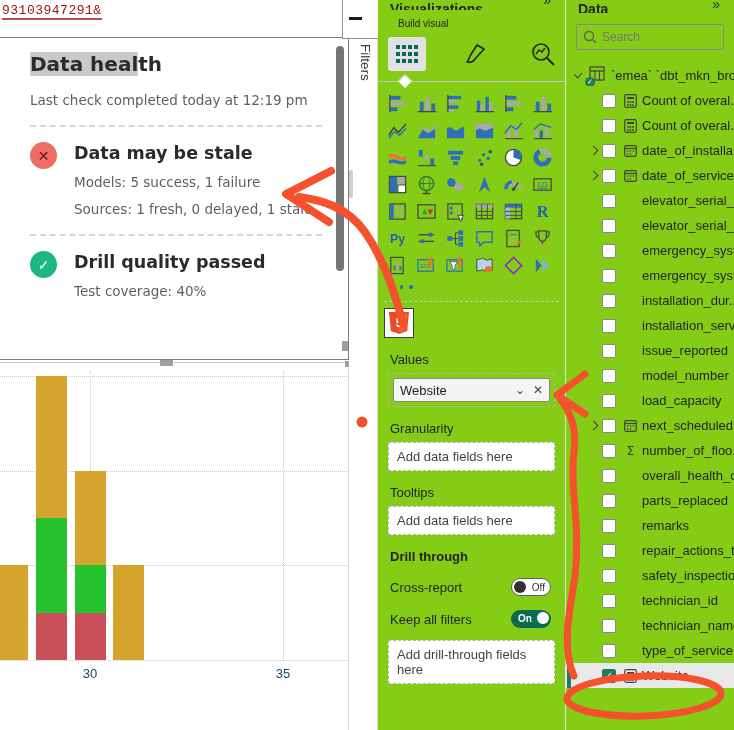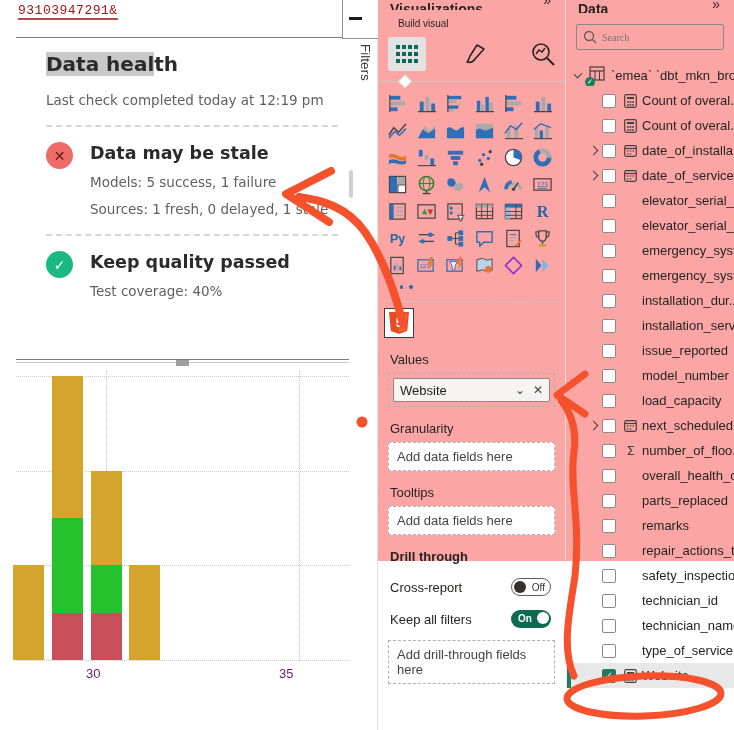--- a/index.html
+++ b/index.html
@@ -1,21 +1,21 @@
 <!DOCTYPE html>
 <html><head>
 <meta charset="utf-8">
 <style>
   * { margin:0; padding:0; box-sizing:border-box; }
   html,body { width:734px; height:730px; }
   body { font-family:"Liberation Sans", sans-serif; background:#fff; position:relative; overflow:hidden; color:#252423; }
   .stage { position:absolute; inset:0; width:734px; height:730px; }
 
   
-  .left { position:absolute; left:16px; top:0; width:349px; height:556px; }
+  .left { position:absolute; left:0; top:0; width:349px; height:556px; }
   .code-text { position:absolute; left:2px; top:3px; font-family:"Liberation Mono", monospace; font-size:13px; color:#a31515; border-bottom:2px solid #b94a48; padding-bottom:0px; letter-spacing:0.5px; }
 
   .health-card { position:absolute; left:0; top:37px; width:349px; height:323px; background:#fff; border:1px solid #7a7a7a; border-left:none; font-family:"DejaVu Sans", sans-serif; }
   .card-scrollbar { position:absolute; right:4px; top:8px; width:8px; height:225px; background:#757575; border-radius:4px; }
   .card-inner { position:absolute; left:30px; top:14px; right:26px; }
   .card-title { font-size:20px; font-weight:bold; color:#2b2b2b; }
   .card-title .hl { background:#c9c9c9; }
   .card-sub { margin-top:16px; font-size:13.5px; color:#5f5f5f; }
   .dashed-hr { border:none; border-top:2px dashed #d6d6d6; margin:17px 0 0 0; }
   .sect { margin-top:16px; position:relative; padding-left:44px; }
@@ -24,31 +24,31 @@
   .sicon.ok  { background:#1cb883; color:#fff; }
   .sect h2 { font-size:17.5px; font-weight:bold; color:#2b2b2b; }
   .sect .sline { font-size:13.5px; color:#5f5f5f; margin-top:11px; }
 
   .chart-visual { position:absolute; left:0; top:362px; width:349px; height:368px; background:#fff; border-top:1px solid #c9c9c9; border-right:1px solid #d9d9d9; }
   .handle { position:absolute; background:#9f9f9f; }
   .chart-plot { position:absolute; inset:0; }
   .gl-h { position:absolute; left:0; width:349px; border-top:1px dotted #c9c9c9; }
   .gl-v { position:absolute; top:8px; height:290px; border-left:1px dotted #c9c9c9; }
   .bar-seg { position:absolute; }
-  .x-tick { position:absolute; top:303px; width:40px; margin-left:-20px; font-size:13px; color:#701a75; }
+  .x-tick { position:absolute; top:303px; width:40px; margin-left:-20px; text-align:center; font-size:13px; color:#0c4a6e; }
 
   
   .filters-strip { position:absolute; left:349px; top:0; width:29px; height:730px; background:#fff; border-right:1px solid #e1dfdd; }
   .mini-window { position:absolute; left:-7px; top:0; width:42px; height:39px; background:#fff; border:1px solid #8f8f8f; border-top:none; }
   .mini-minus { position:absolute; left:6px; top:17px; width:13px; height:2.5px; background:#1b1b1b; }
   .filters-label { position:absolute; left:9px; top:44px; writing-mode:vertical-lr; font-size:13.5px; color:#3b3a39; }
   .strip-thumb { position:absolute; left:0px; top:170px; width:4px; height:28px; background:#cecece; border-radius:2px; }
 
   
-  .pane { position:absolute; top:0; height:561px; background:#fca5a5; }
+  .pane { position:absolute; top:0; height:730px; background:#84cc16; }
   .pane-head { height:10px; overflow:hidden; position:relative; }
   .pane-head .pt { font-size:14px; font-weight:bold; margin-top:-8px; margin-left:12px; }
   .pane-head .pc { position:absolute; right:14px; top:-8px; font-size:14px; color:#252423; }
   .viz-pane { left:378px; width:188px; border-right:1px solid #e1dfdd; }
   .data-pane { left:566px; width:168px; }
   .data-pane .pane-head { height:13px; }
   .data-pane .pt { margin-top:-5px;text-align:center; }
   .data-pane .pc { top:-4px; }
 
   
@@ -76,21 +76,21 @@
   .tg { width:40px; height:18px; border-radius:9px; position:relative; font-size:10px; }
   .tg.off { border:1px solid #605e5c; color:#333; background:#fff; }
   .tg.off .dot { position:absolute; left:2px; top:2px; width:12px; height:12px; border-radius:50%; background:#323130; }
   .tg.off .tlabel { position:absolute; right:5px; top:3px; }
   .tg.on { background:#0b6a52; color:#fff; }
   .tg.on .dot { position:absolute; right:2px; top:2px; width:12px; height:12px; border-radius:50%; background:#fff; }
   .tg.on .tlabel { position:absolute; left:7px; top:3px; font-weight:bold; }
 
   
   .search-box { margin:11px 10px 0 10px; height:26px; border:1px solid #8a8886; border-radius:2px; display:flex; align-items:center; padding:0 6px; }
-  .search-box input { border:none; outline:none; font-size:10px; width:100%; font-family:Liberation Serif, serif; color:#252423; background:transparent; }
+  .search-box input { border:none; outline:none; font-size:12px; width:100%; font-family:Liberation Sans, sans-serif; color:#252423; background:transparent; }
   .tree-root { display:flex; align-items:center; margin:14px 0 2px 8px; height:22px; font-size:13px; white-space:nowrap; overflow:hidden; }
   .chev { width:7px; height:7px; border-right:1.4px solid #404040; border-bottom:1.4px solid #404040; display:inline-block; flex:none; }
   .chev.down { transform:rotate(45deg); margin-top:-3px; }
   .chev.right { transform:rotate(-45deg); }
   .root-icon { position:relative; margin:0 6px 0 8px; flex:none; }
   .badge { position:absolute; left:-4px; bottom:-3px; width:10px; height:10px; border-radius:50%; background:#1a7f5a; color:#fff; font-size:7px; display:flex; align-items:center; justify-content:center; }
   .field-list { position:relative; }
   .frow { height:25px; display:flex; align-items:center; font-size:13px; white-space:nowrap; overflow:hidden; position:relative; }
   .frow.sel { background:#e8e8e8; }
   .selbar { position:absolute; left:1px; top:0; width:4px; height:100%; background:#1d7d5f; }
@@ -118,21 +118,21 @@
         <hr class="dashed-hr">
         <div class="sect">
           <span class="sicon err">✕</span>
           <h2>Data may be stale</h2>
           <div class="sline">Models: 5 success, 1 failure</div>
           <div class="sline">Sources: 1 fresh, 0 delayed, 1 stale</div>
         </div>
         <hr class="dashed-hr">
         <div class="sect">
           <span class="sicon ok">✓</span>
-          <h2>Keep quality passed</h2>
+          <h2>Drill quality passed</h2>
           <div class="sline">Test coverage: 40%</div>
         </div>
       </div>
       <div class="card-scrollbar"></div>
       <div class="handle" style="left:342px; bottom:8px; width:6px; height:10px;"></div>
     </div>
 
     <div class="chart-visual">
       <div class="chart-plot">
           <div class="gl-h" style="top: 202.4px;"></div>

